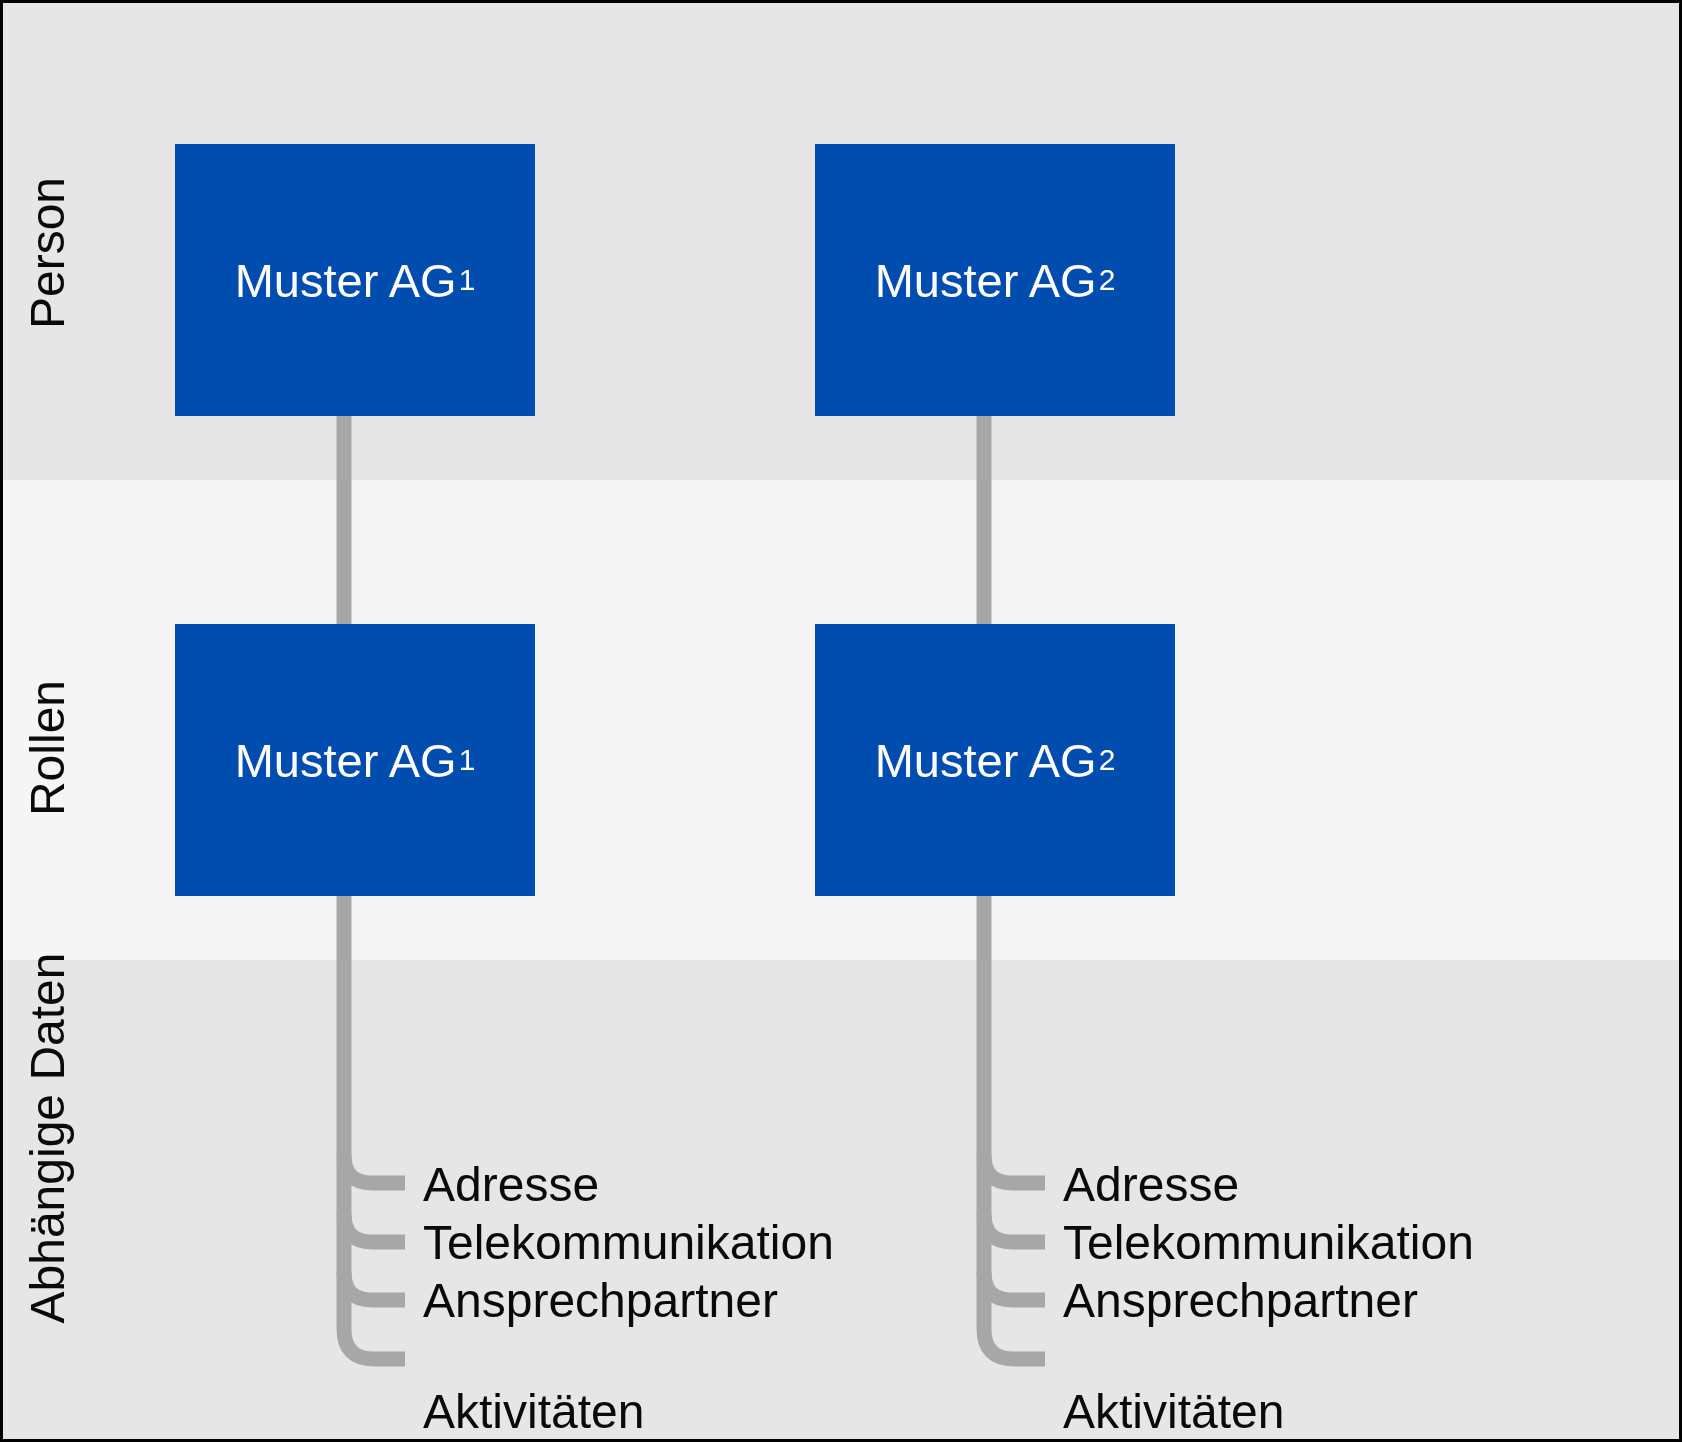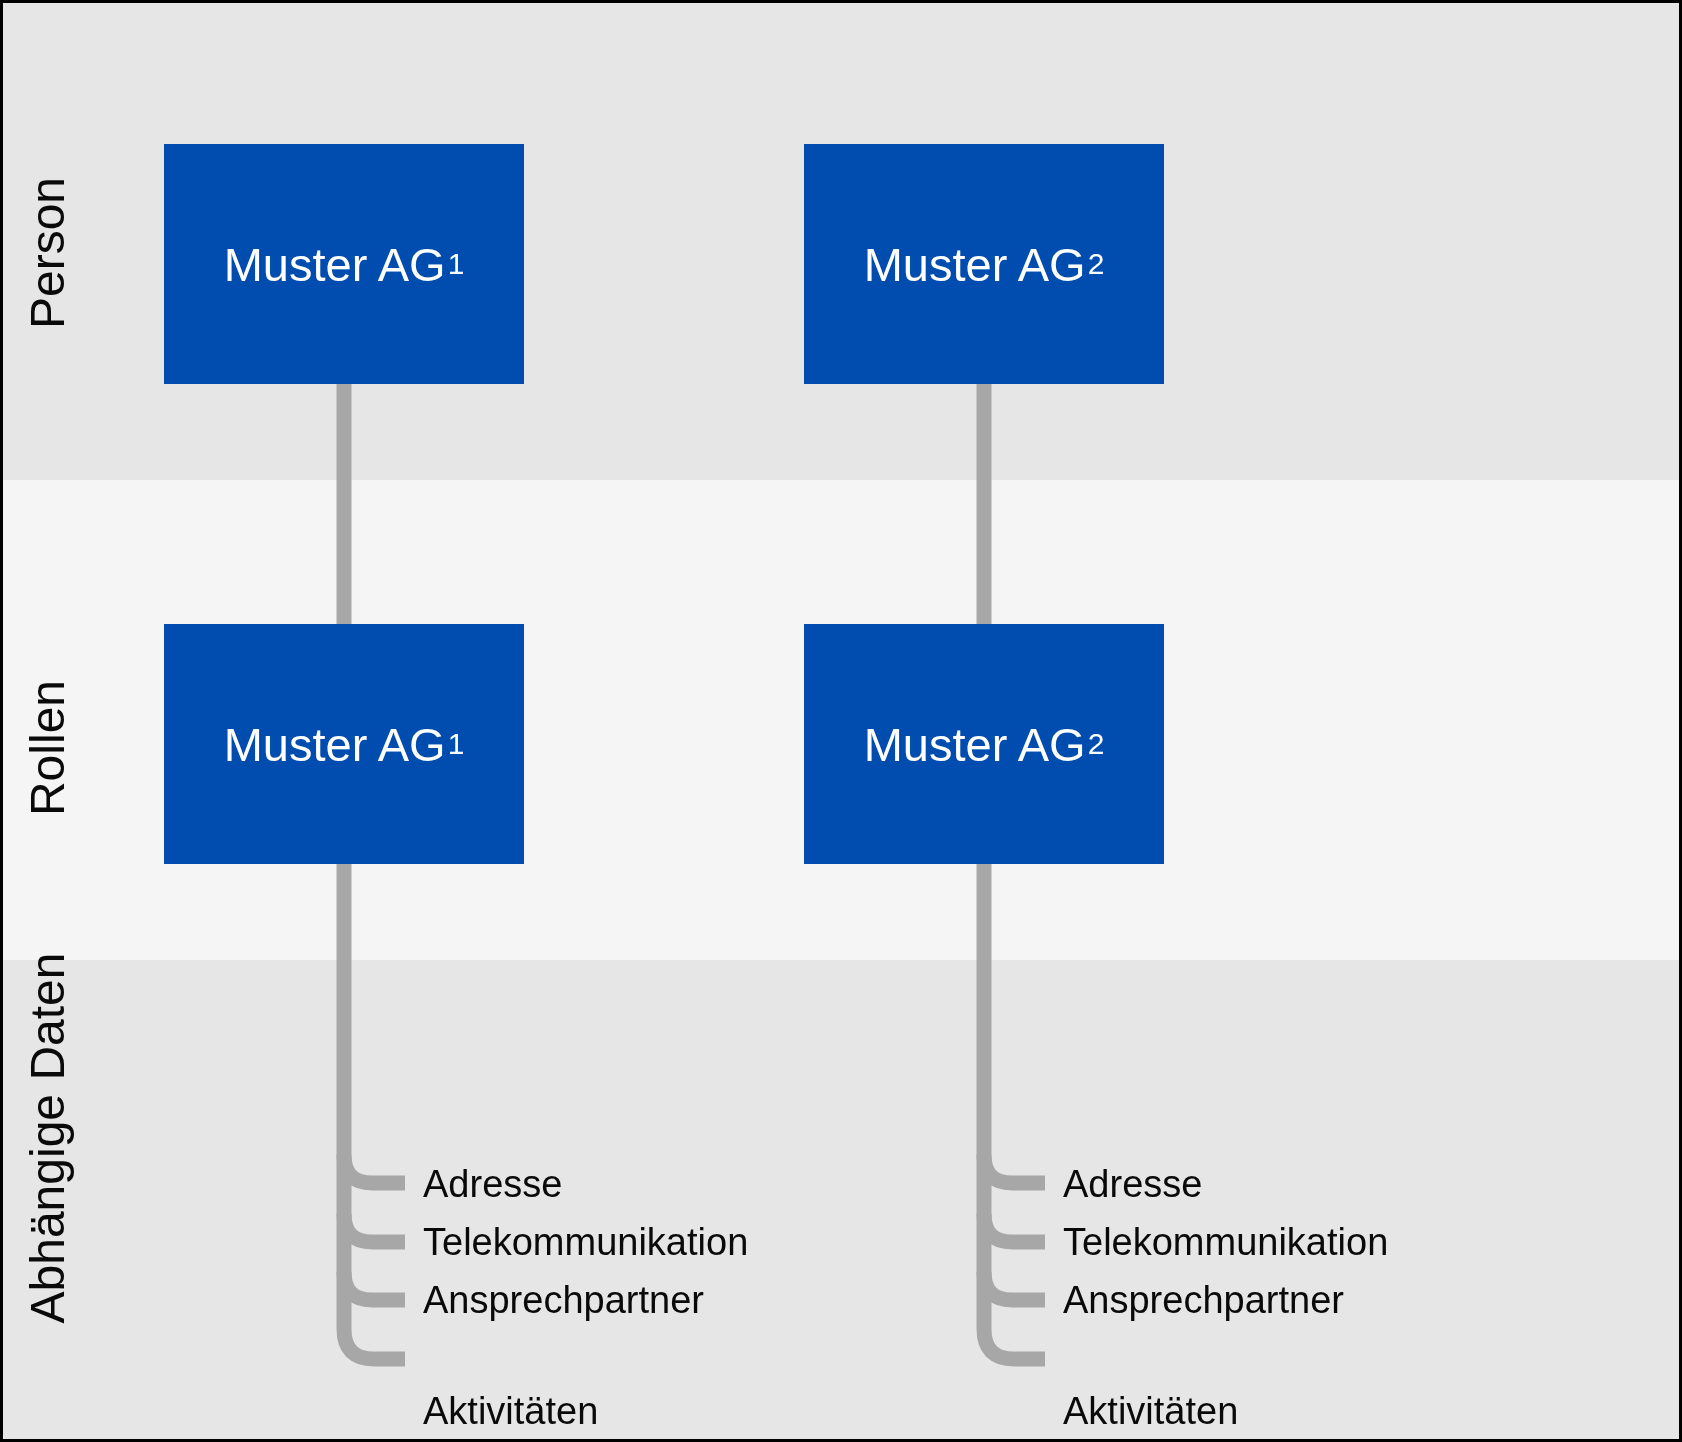--- a/index.html
+++ b/index.html
@@ -44,39 +44,40 @@
   .connectors path {
     fill: none;
     stroke: var(--connector-gray, #a7a7a7);
     stroke-width: 15px;
   }
 
   
   .box {
     position: absolute;
     width: 360px;
-    height: 240px;
+    height: 272px;
     background: var(--accent-blue, #004caf);
     color: var(--box-text-white, #fff);
     display: flex;
     align-items: center;
     justify-content: center;
     font-size: 47px;
     white-space: nowrap;
+    margin-left: 11px;
   }
   .box .sub { font-size: 30px; margin-left: 2px; }
   .col0 { left: 161px; }
   .col1 { left: 801px; }
   .row-person { top: 141px; }
   .row-rollen { top: 621px; }
 
   
   .item {
     position: absolute;
-    font-size: 38px;
+    font-size: 48px;
     color: var(--text-black, #0a0a0a);
     white-space: nowrap;
     transform: translateY(-50%);
     line-height: 1.1;
   }
   .item.c0 { left: 420px; }
   .item.c1 { left: 1060px; }
   .item.r0 { top: 1182px; }
   .item.r1 { top: 1240px; }
   .item.r2 { top: 1298px; text-align: center; }

